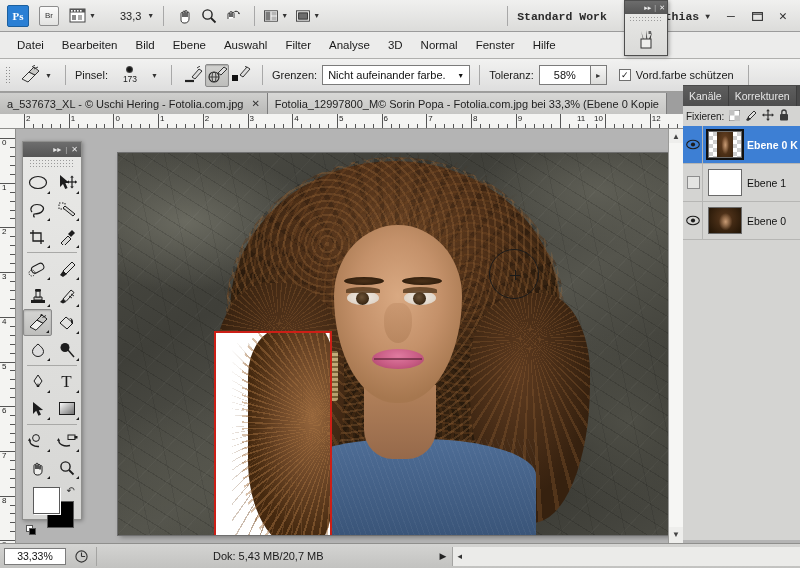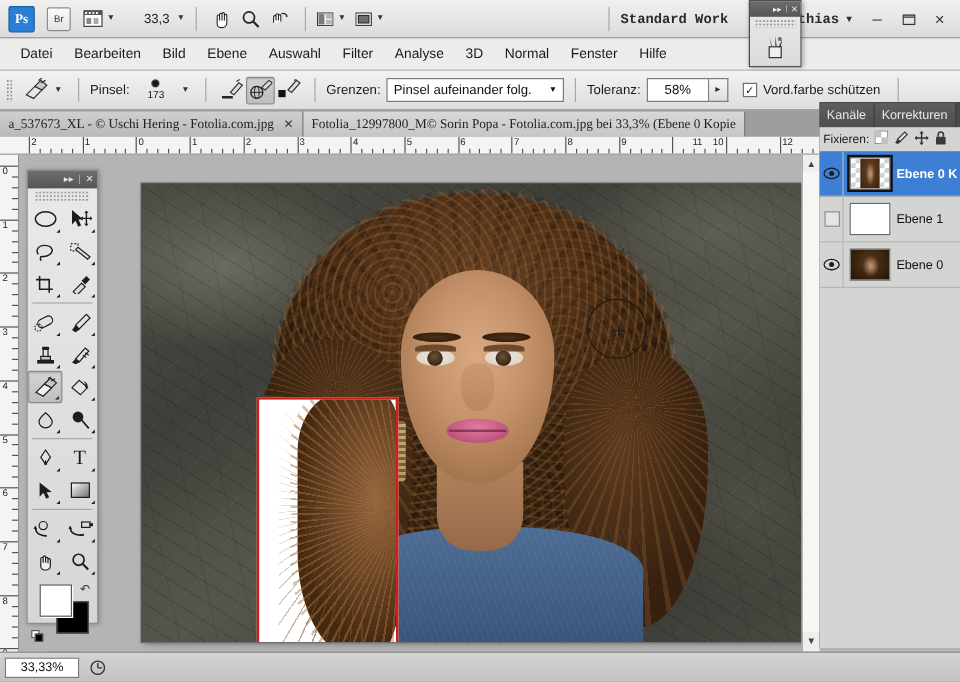--- a/index.html
+++ b/index.html
@@ -124,21 +124,21 @@
 
   
   .tabbar {
     position: absolute; left: 0; top: 92px; width: 800px; height: 22px;
     background: #9e9e9e; display: flex; align-items: flex-end;
   }
   .dtab {
     height: 21px; display: flex; align-items: center; padding: 8px 7px;
     font-size: 11px; color: #1e1e1e; border-right: 1px solid #7d7d7d;
     background: linear-gradient(#cfcfcd,#b9b9b7);
-    overflow: hidden; white-space: nowrap; font-family: Liberation Serif, serif;
+    overflow: hidden; white-space: nowrap;
   }
   .dtab.active {
     background: linear-gradient(#d8d8d6,#c6c6c4);
     font-weight: normal;
   }
   .dtab .xc { margin-left: 8px; font-size: 10px; color:#333; }
 
   
   .ruler-h {
     position: absolute; left: 0; top: 114px; width: 683px; height: 15px;
@@ -646,21 +646,21 @@
     <div class="modebtn">
       <svg width="20" height="18" viewBox="0 0 20 18">
           <rect x="1" y="9" width="6" height="6" fill="#111"></rect>
           <path d="M9 9l7-8 3 2-7 8z" fill="#ddd" stroke="#333"></path>
           <line x1="14" y1="1" x2="17" y2="-1" stroke="#333"></line>
         </svg>
     </div>
     <div class="sep-v"></div>
     <span class="olabel">Grenzen:</span>
     <div class="select-box" style="width:148px">
-      <span>Pinsel aufeinander folg.</span>
+      <span>Nicht aufeinander farbe.</span>
       <span class="sc">▼</span>
     </div>
     <div class="sep-v"></div>
     <span class="olabel">Toleranz:</span>
     <div style="display:flex">
       <div class="numfield">58%</div>
       <div class="spinner">►</div>
     </div>
     <div style="display:flex;align-items:center;margin-left:12px">
       <div class="cbox">✓</div>
@@ -1188,15 +1188,22 @@
   </div>
 
   <div class="statusbar">
     <div class="zoomfield">33,33%</div>
     <div class="clockbtn">
       <svg width="13" height="13" viewBox="0 0 13 13">
           <circle cx="6.5" cy="6.5" r="5.6" fill="none" stroke="#333" stroke-width="1.1"></circle>
           <path d="M6.5 6.5V2.4M6.5 6.5h3.6" stroke="#333" stroke-width="1.1"></path>
         </svg>
     </div>
+    <div class="status-wrap">
+      <div class="statusinfo">Dok: 5,43 MB/20,7 MB</div>
+      <span class="status-arrow">▶</span>
+      <div class="status-tail">
+        <span style="font-size:9px;color:#333">◂</span>
+      </div>
+    </div>
   </div>
 
 </div>
 
 </body></html>

